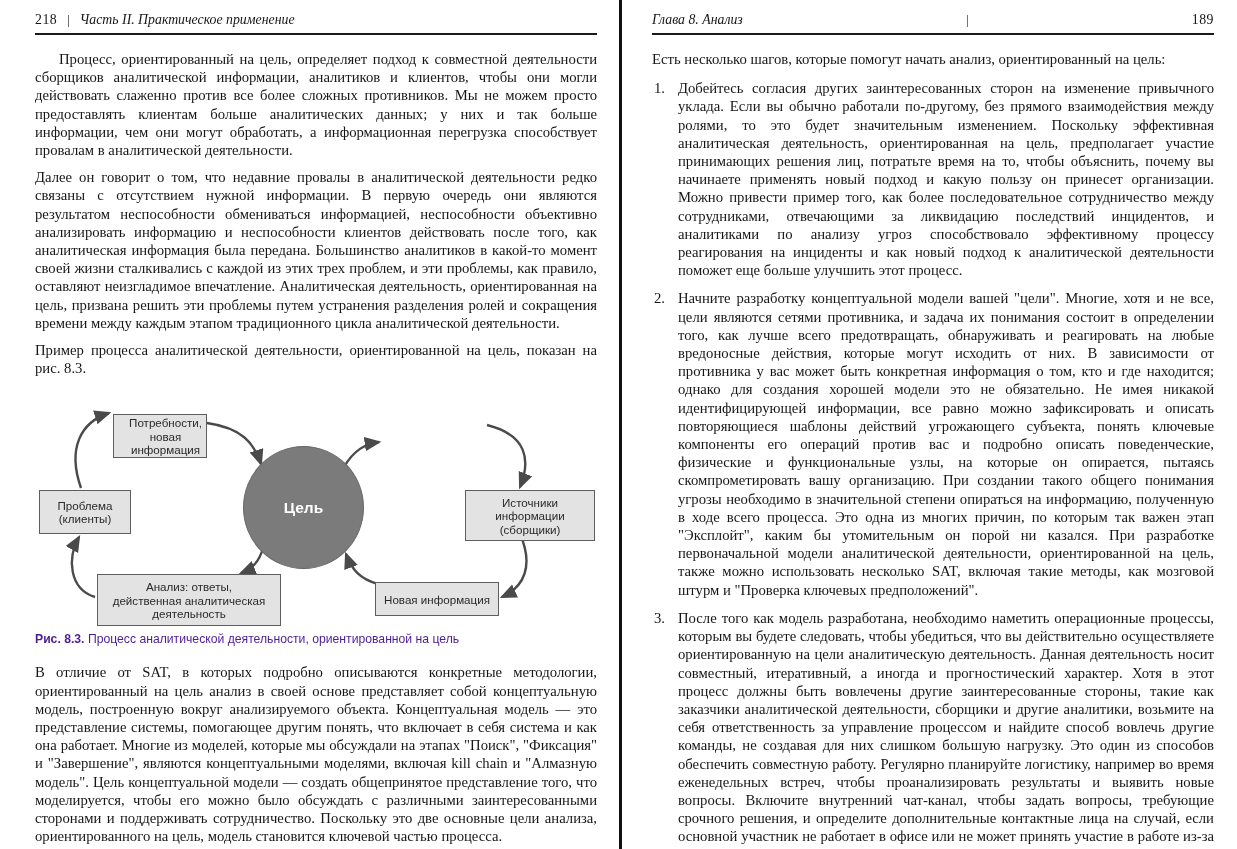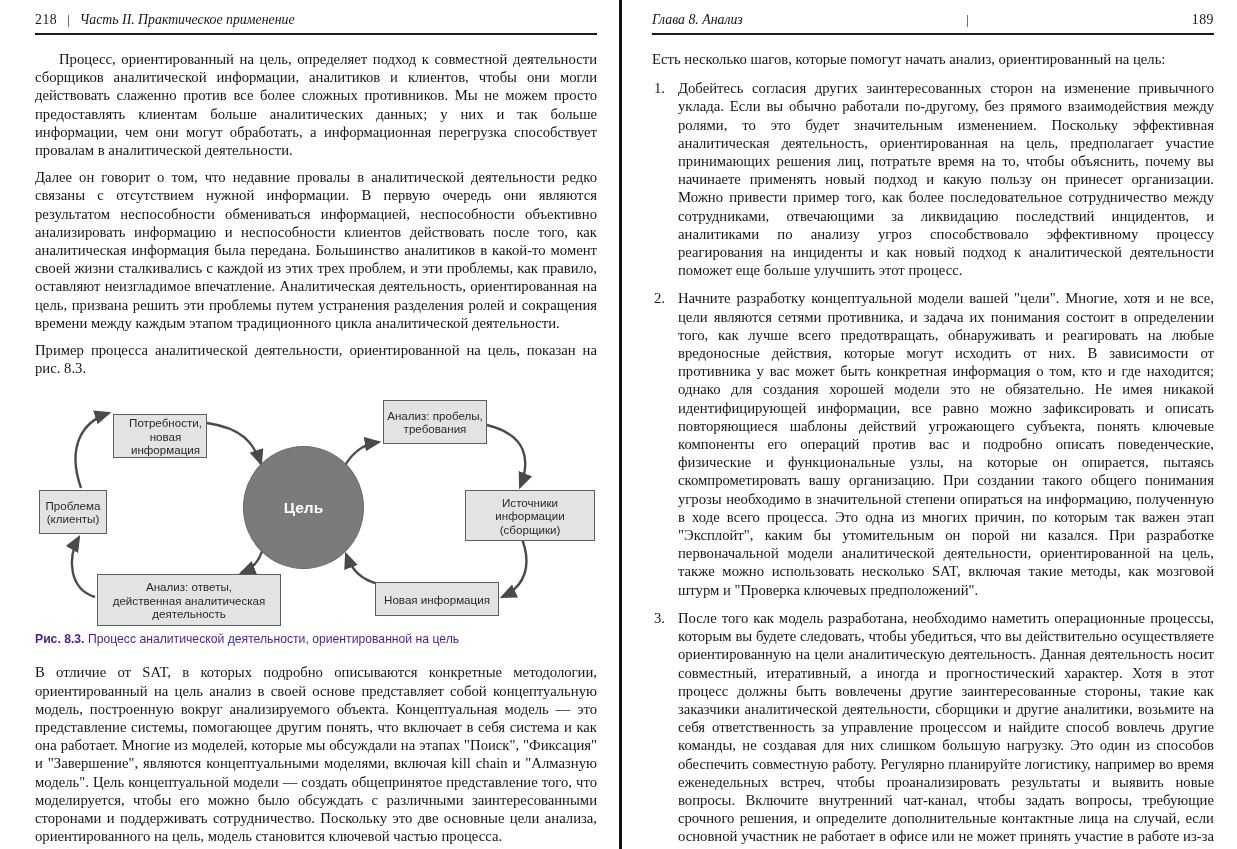--- a/index.html
+++ b/index.html
@@ -27,21 +27,21 @@
   .fig-svg{position:absolute;left:0;top:0;}
   .fbox{
     position:absolute;box-sizing:border-box;
     background:#e3e3e3;border:1.4px solid #5e5e5e;
     display:flex;align-items:center;justify-content:center;text-align:center;
     font-family:"Liberation Sans", sans-serif;font-size:11.6px;line-height:13.6px;
     color:#2a2a2a;white-space:pre-line;
   }
   .fbox-needs{left:78px;top:28px;width:94px;height:44px;padding-left:11px;}
   .fbox-gaps{left:348px;top:14px;width:104px;height:44px;}
-  .fbox-problem{left:4px;top:104px;width:68px;height:44px;}
+  .fbox-problem{left:4px;top:104px;width:92px;height:44px;}
   .fbox-sources{left:430px;top:104px;width:130px;height:51px;}
   .fbox-answers{left:62px;top:188px;width:184px;height:52px;}
   .fbox-newinfo{left:340px;top:196px;width:124px;height:34px;}
   .fcircle{
     position:absolute;left:208px;top:60px;width:121px;height:123px;border-radius:50%;
     background:#7b7b7b;border:1px solid #686868;box-sizing:border-box;
     display:flex;align-items:center;justify-content:center;
     color:#ffffff;font-family:"Liberation Sans", sans-serif;font-weight:bold;font-size:15.5px;
   }
   .caption{text-align:left;font-family:"Liberation Sans", sans-serif;font-size:12.2px;line-height:15px;margin:0 0 16px 0;color:#4c1d95;}
@@ -81,22 +81,20 @@
           <path d="M 228,162 C 224,177 216,183 206,187" marker-end="url(#ah)"></path>
           <path d="M 60,211 C 34,203 32,172 44,151" marker-end="url(#ah)"></path>
           <path d="M 309,81 C 319,64 330,58 344,56" marker-end="url(#ah)"></path>
           <path d="M 452,39 C 492,49 496,74 485,101" marker-end="url(#ah)"></path>
           <path d="M 485,148 C 499,180 489,201 467,211" marker-end="url(#ah)"></path>
           <path d="M 343,198 C 325,193 317,184 311,168" marker-end="url(#ah)"></path>
         </g>
       </svg>
       <div class="fbox fbox-needs">Потребности,
 новая информация</div>
-      <div class="fbox fbox-gaps">Анализ: пробелы,
-требования</div>
       <div class="fbox fbox-problem">Проблема
 (клиенты)</div>
       <div class="fbox fbox-sources">Источники информации
 (сборщики)</div>
       <div class="fbox fbox-answers">Анализ: ответы,
 действенная аналитическая
 деятельность</div>
       <div class="fbox fbox-newinfo">Новая информация</div>
       <div class="fcircle">Цель</div>
     </div>

